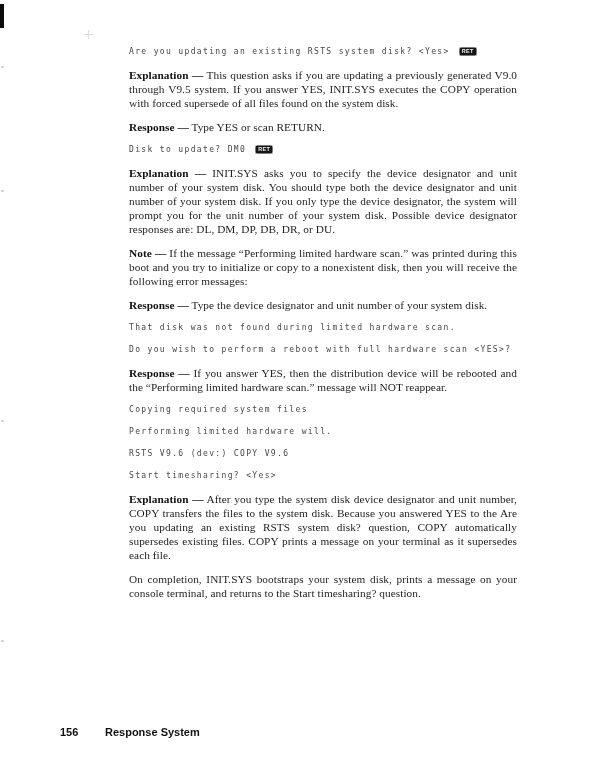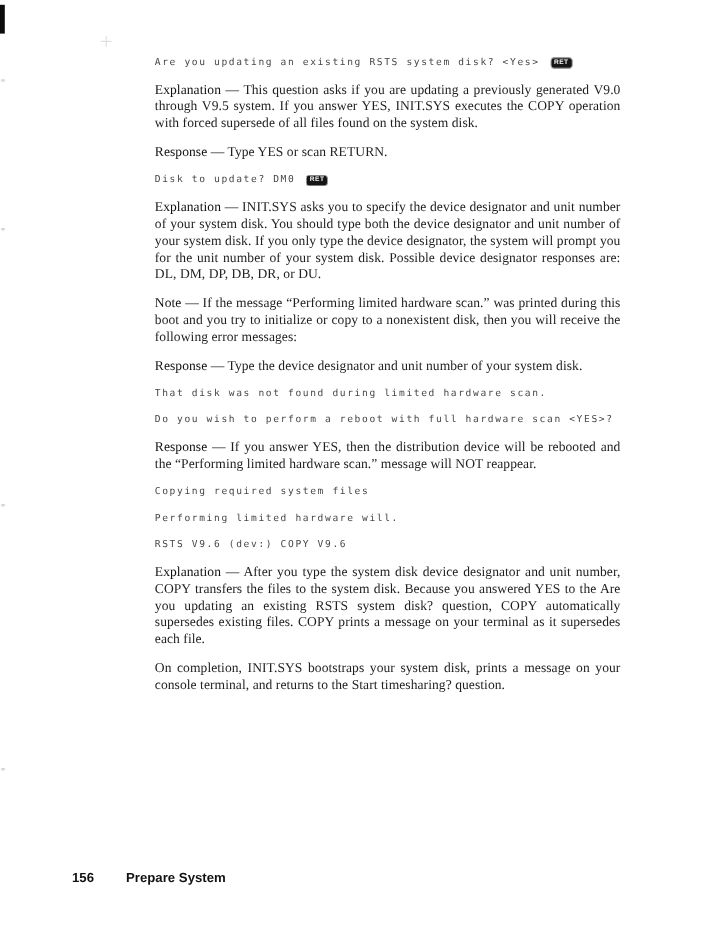--- a/index.html
+++ b/index.html
@@ -52,21 +52,21 @@
   }
   .para {
     margin: 0 0 10px 0;
     font-size: 11.3px;
     line-height: 14px;
     color: #1e1e1e;
     text-align: justify;
     letter-spacing: 0.05px;
   }
   .para .lead {
-    font-weight: normal;
+    font-weight: bold;
     color: #111;
   }
   .mono {
     margin: 0 0 11px 0;
     font-family: "DejaVu Sans Mono", monospace;
     font-size: 8px;
     line-height: 11px;
     letter-spacing: 1.35px;
     color: #474747;
     white-space: nowrap;
@@ -132,25 +132,26 @@
     <div class="mono"><span>Do you wish to perform a reboot with full hardware scan &lt;YES&gt;?</span></div>
 
     <p class="para"><span class="lead">Response —</span> <span>If you answer YES, then the distribution device will be rebooted and the “Performing limited hardware scan.” message will NOT reappear.</span></p>
 
     <div class="mono"><span>Copying required system files</span></div>
 
     <div class="mono"><span>Performing limited hardware will.</span></div>
 
     <div class="mono"><span>RSTS V9.6 (dev:) COPY V9.6</span></div>
 
+    <div class="mono"><span>Start timesharing? &lt;Yes&gt;</span></div>
 
     <p class="para"><span class="lead">Explanation —</span> <span>After you type the system disk device designator and unit number, COPY transfers the files to the system disk. Because you answered YES to the Are you updating an existing RSTS system disk? question, COPY automatically supersedes existing files. COPY prints a message on your terminal as it supersedes each file.</span></p>
 
     <p class="para"><span>On completion, INIT.SYS bootstraps your system disk, prints a message on your console terminal, and returns to the Start timesharing? question.</span></p>
 
   </div>
 
   <div class="footer">
     <span class="page-number">156</span>
-    <span class="section">Prepare System</span>
+    <span class="section">Response System</span>
   </div>
 
 </div>
 
 </body></html>

